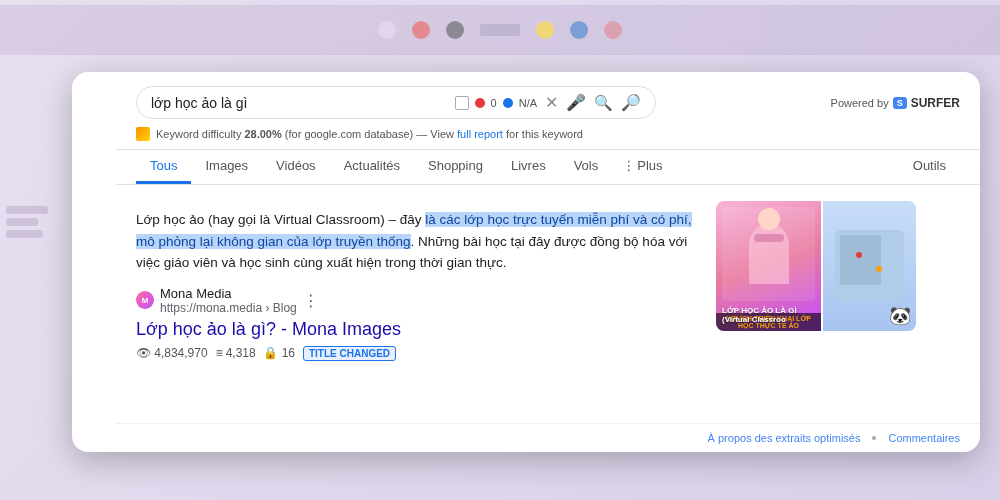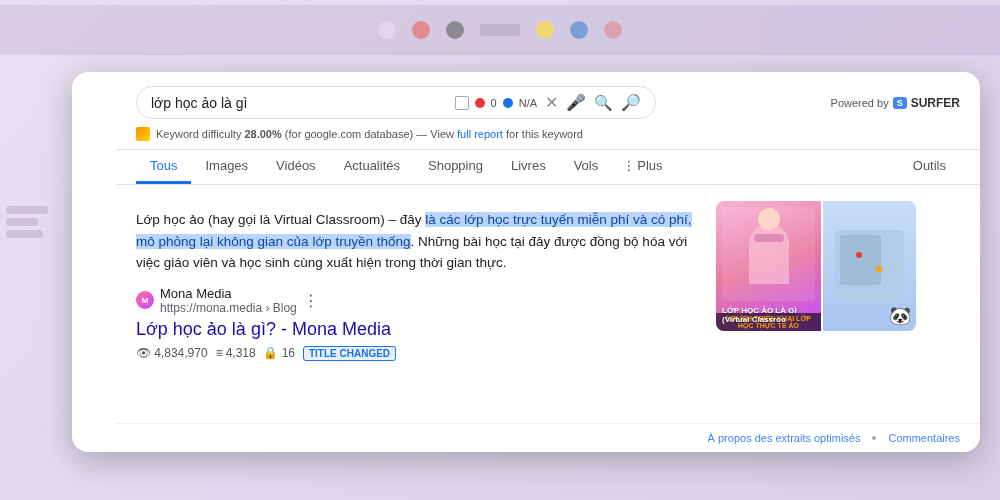--- a/index.html
+++ b/index.html
@@ -462,21 +462,21 @@
 
       <div class="result-source">
         <div class="favicon">M</div>
         <div>
           <div class="source-name">Mona Media</div>
           <div class="source-url">https://mona.media › Blog</div>
         </div>
         <span class="more-icon">⋮</span>
       </div>
 
-      <a class="result-title-link" href="#">Lớp học ảo là gì? - Mona Media</a>
+      <a class="result-title-link" href="#">Lớp học ảo là gì? - Mona Images</a>
 
       <div class="result-stats">
         <div class="stat-item">
           <span>👁</span>
           <span>4,834,970</span>
         </div>
         <div class="stat-item">
           <span>≡</span>
           <span>4,318</span>
         </div>

